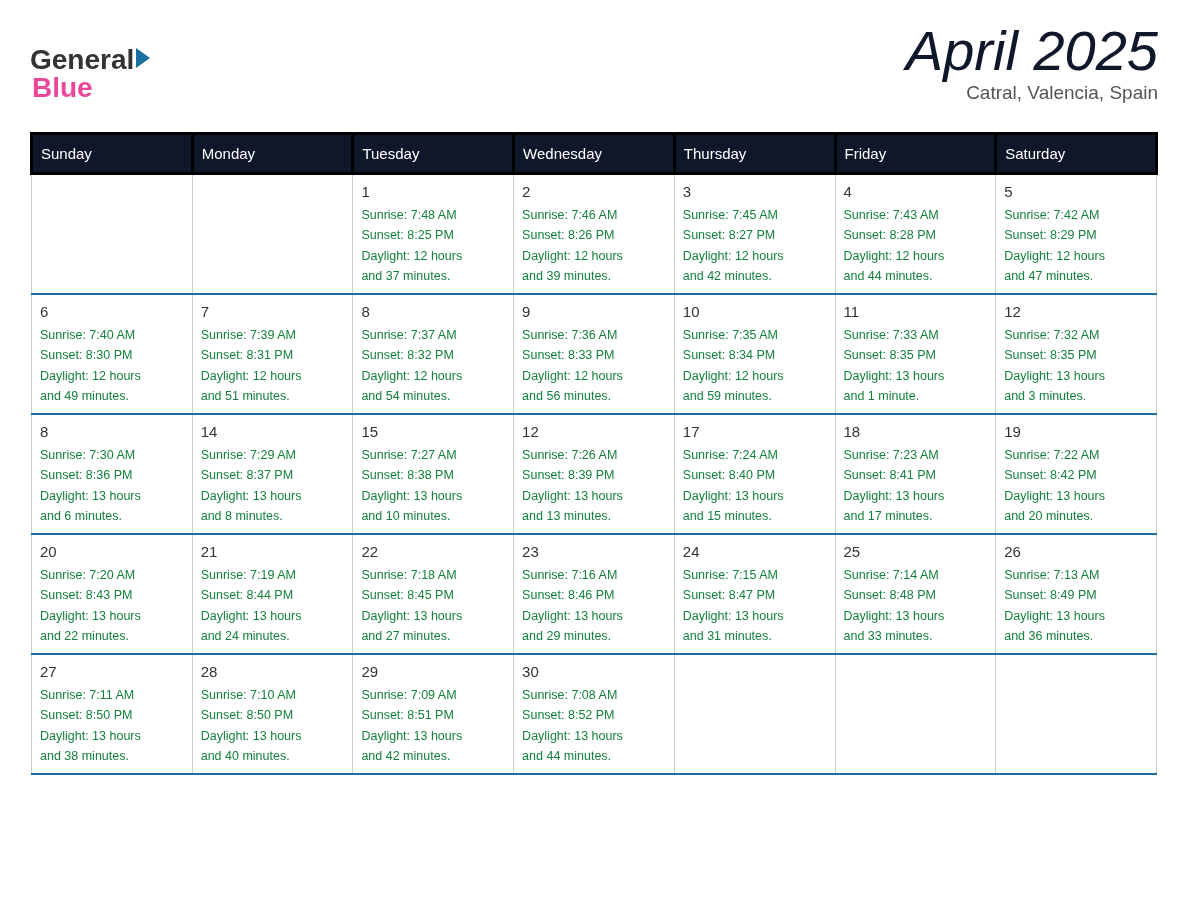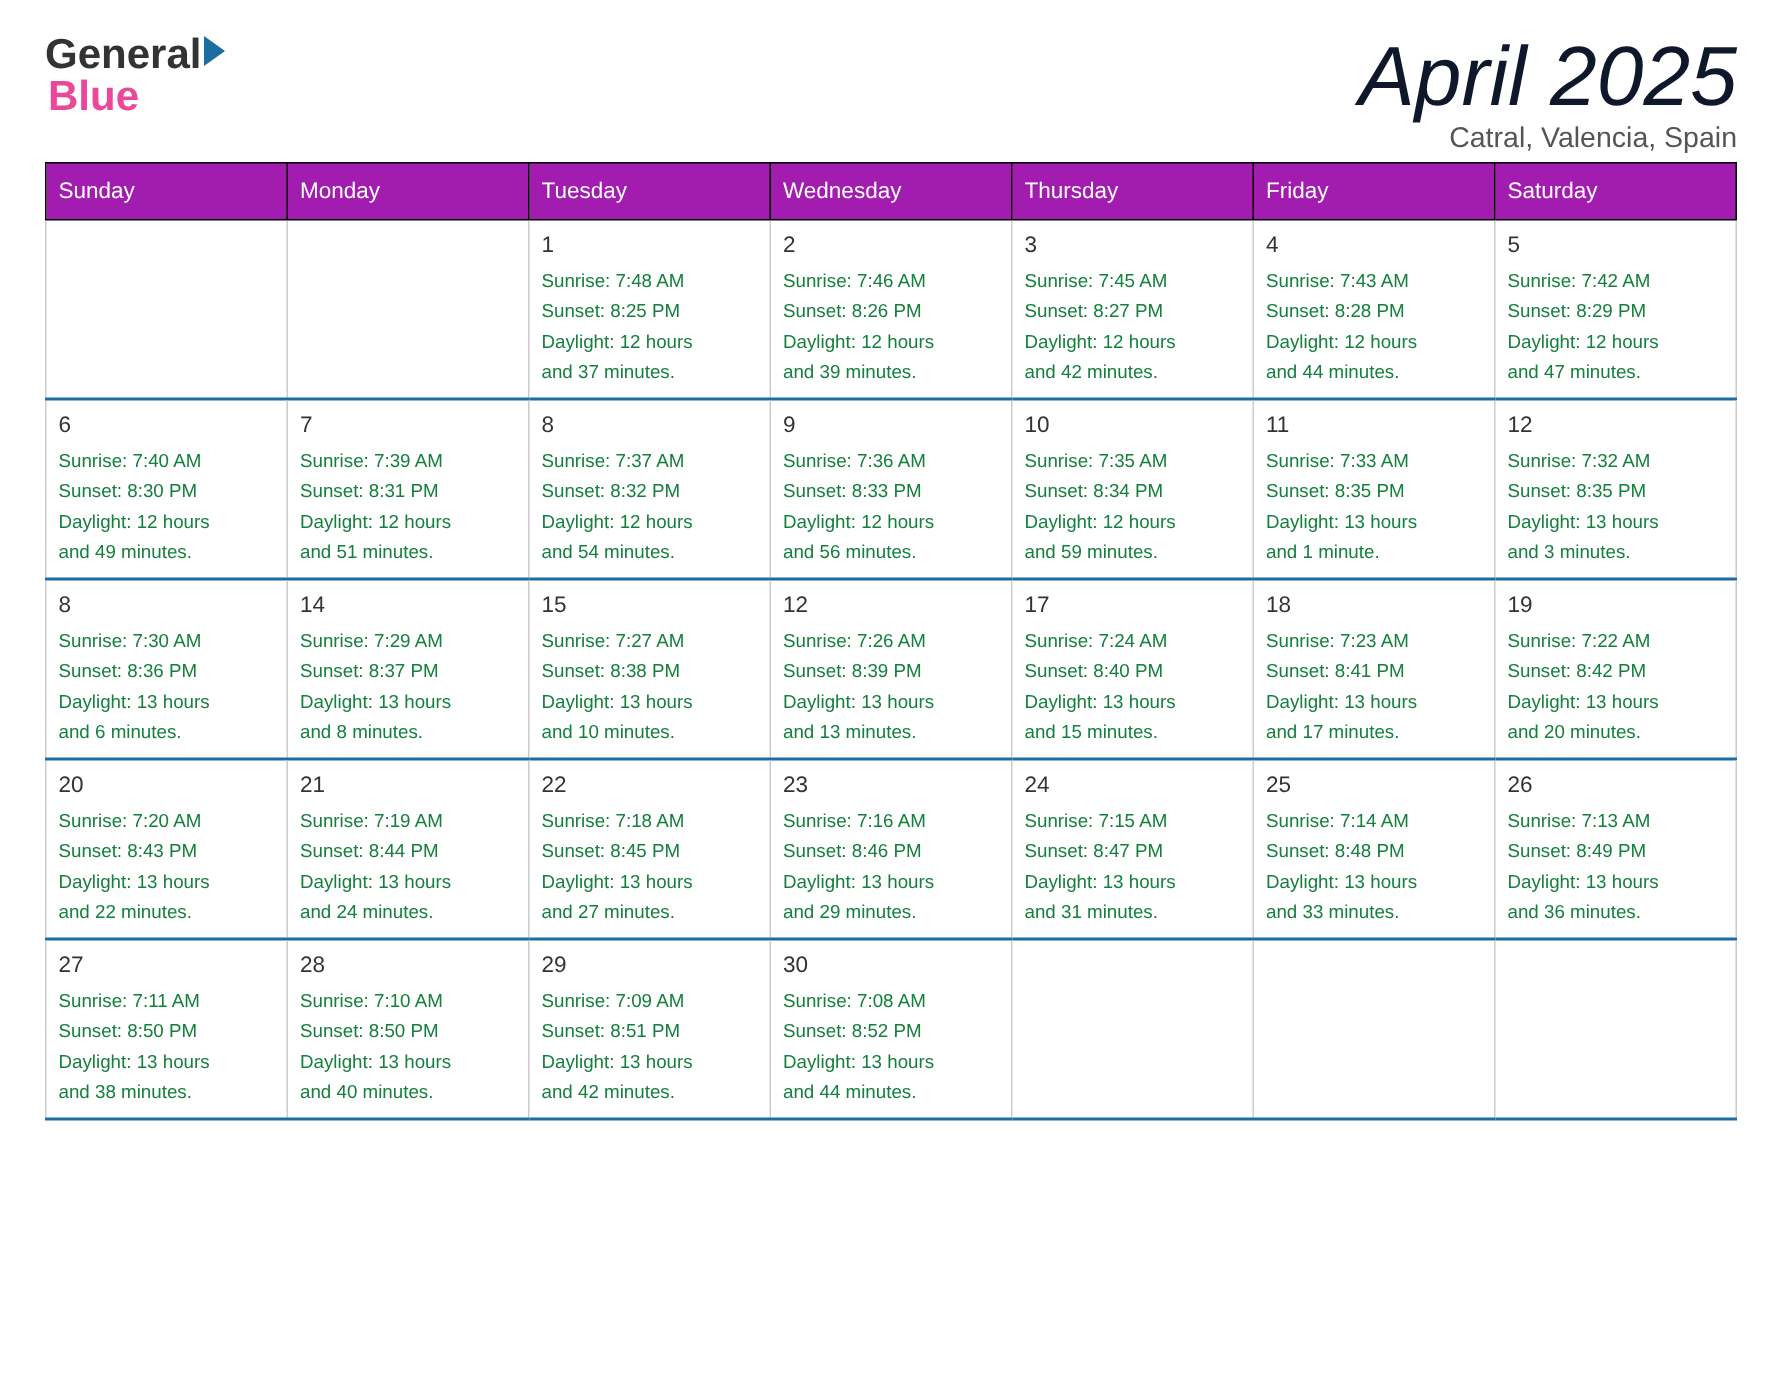--- a/index.html
+++ b/index.html
@@ -7,22 +7,22 @@
       font-family: Arial, Helvetica, sans-serif;
       background: #fff;
       color: #333;
       padding: 20px 30px;
       width: 1188px;
       min-height: 918px;
     }
     .header {
       display: flex;
       justify-content: space-between;
-      align-items: flex-start;
-      margin-bottom: 4px;
+      align-items: flex-end;
+      margin-bottom: 28px;
     }
     .logo {
       display: flex;
       align-items: center;
       gap: 0;
     }
     .logo-text-general {
       font-size: 28px;
       font-weight: bold;
       color: #333;
@@ -67,27 +67,27 @@
       font-size: 19px;
       font-weight: normal;
       color: #555;
     }
     .calendar {
       width: 100%;
       border-collapse: collapse;
       border: 1px solid #999;
     }
     .calendar th {
-      background-color: #a21caf;
+      background-color: #0f172a;
       color: #fff;
       padding: 10px 8px;
       font-size: 15px;
       font-weight: normal;
       text-align: left;
-      border: 1px solid #000000;
+      border: 3px solid #000000;
     }
     .calendar td {
       vertical-align: top;
       padding: 6px 8px;
       border: 1px solid #ccc;
       width: 14.28%;
       min-height: 100px;
       font-size: 13px;
       line-height: 1.5;
     }

